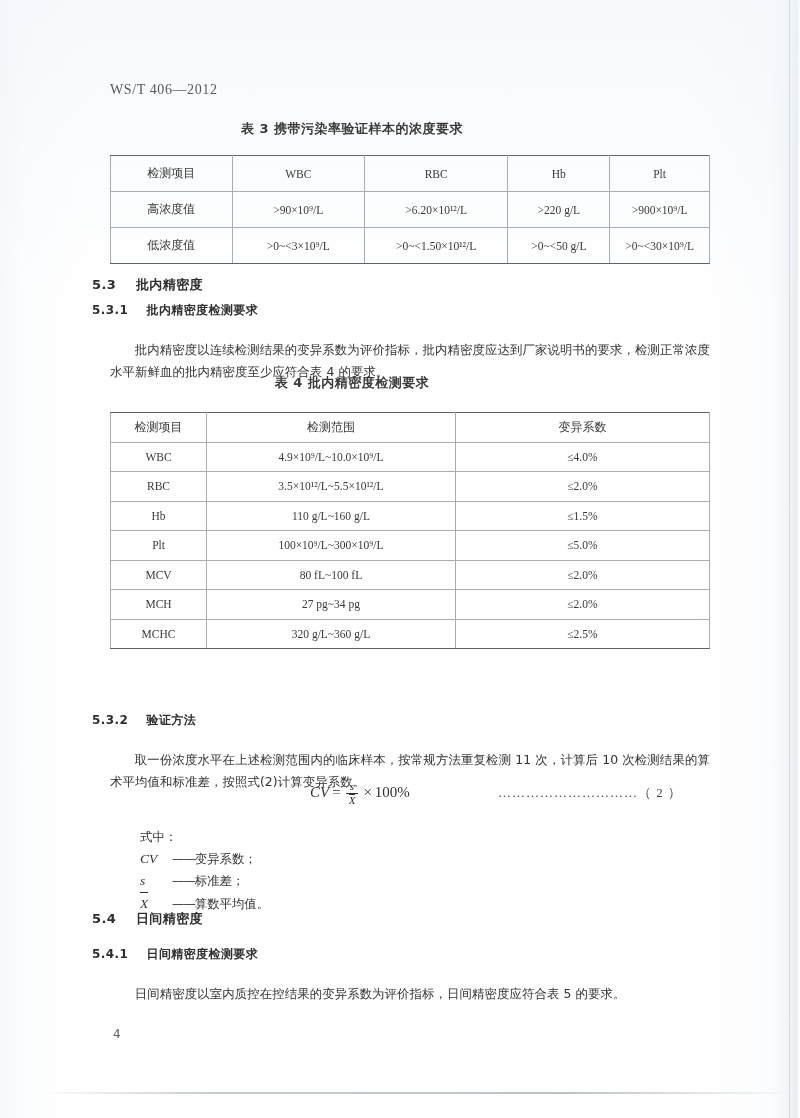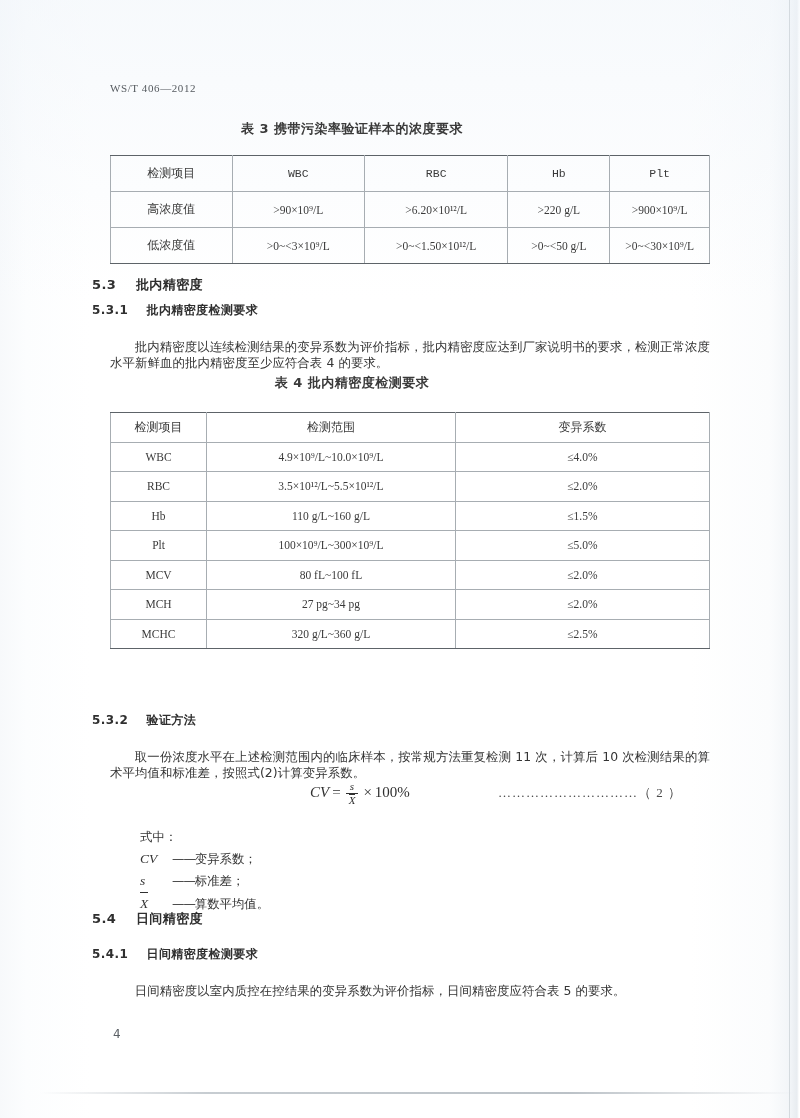--- a/index.html
+++ b/index.html
@@ -49,21 +49,21 @@
     position: absolute;
     left: 0; top: 0;
     width: 800px;
     height: 1118px;
   }
 
   
   .running-header {
     position: absolute;
     left: 110px; top: 82px;
-    font-size: 11px;
+    font-size: 14px;
     letter-spacing: .6px;
     color: #555a5f;
     white-space: nowrap;
   }
 
   
   .table-caption {
     position: absolute;
     width: 704px;
     text-align: center;
@@ -84,21 +84,21 @@
     color: #3a3a3a;
     background: transparent;
   }
   table.doc-table td {
     border: 1px solid #a7adb2;
     text-align: center;
     vertical-align: middle;
     white-space: nowrap;
     padding: 0 4px;
   }
-  table.doc-table .thick-top td { border-top: 1.6px solid #5d6368; font-family: Liberation Mono, monospace; }
+  table.doc-table .thick-top td { border-top: 1.6px solid #5d6368; }
   table.doc-table .thick-bot td { border-bottom: 1.6px solid #5d6368; }
   table.doc-table .cjk { font-family: "DejaVu Sans", "Liberation Sans", sans-serif; font-size: 12px; }
 
   
   #table3 {
     left: 110px; top: 155px;
     width: 600px;
   }
   #table3 td { height: 35px; }
   #table3 .c0 { width: 125px; }
@@ -127,21 +127,21 @@
   }
   .h-clause { font-size: 13px; letter-spacing: .4px; }
   .h-sub { font-size: 12px; letter-spacing: .4px; }
 
   .para {
     position: absolute;
     left: 110px;
     width: 600px;
     font-family: "DejaVu Sans", "Liberation Sans", sans-serif;
     font-size: 12.4px;
-    line-height: 16px;
+    line-height: 22px;
     color: #343434;
     text-align: justify;
     text-indent: 2em;
     letter-spacing: .1px;
   }
 
   #h-53   { left: 92px;  top: 276px; }
   #h-531  { left: 92px;  top: 302px; }
   #p-531  { top: 327px; }
   #h-532  { left: 92px;  top: 712px; }

